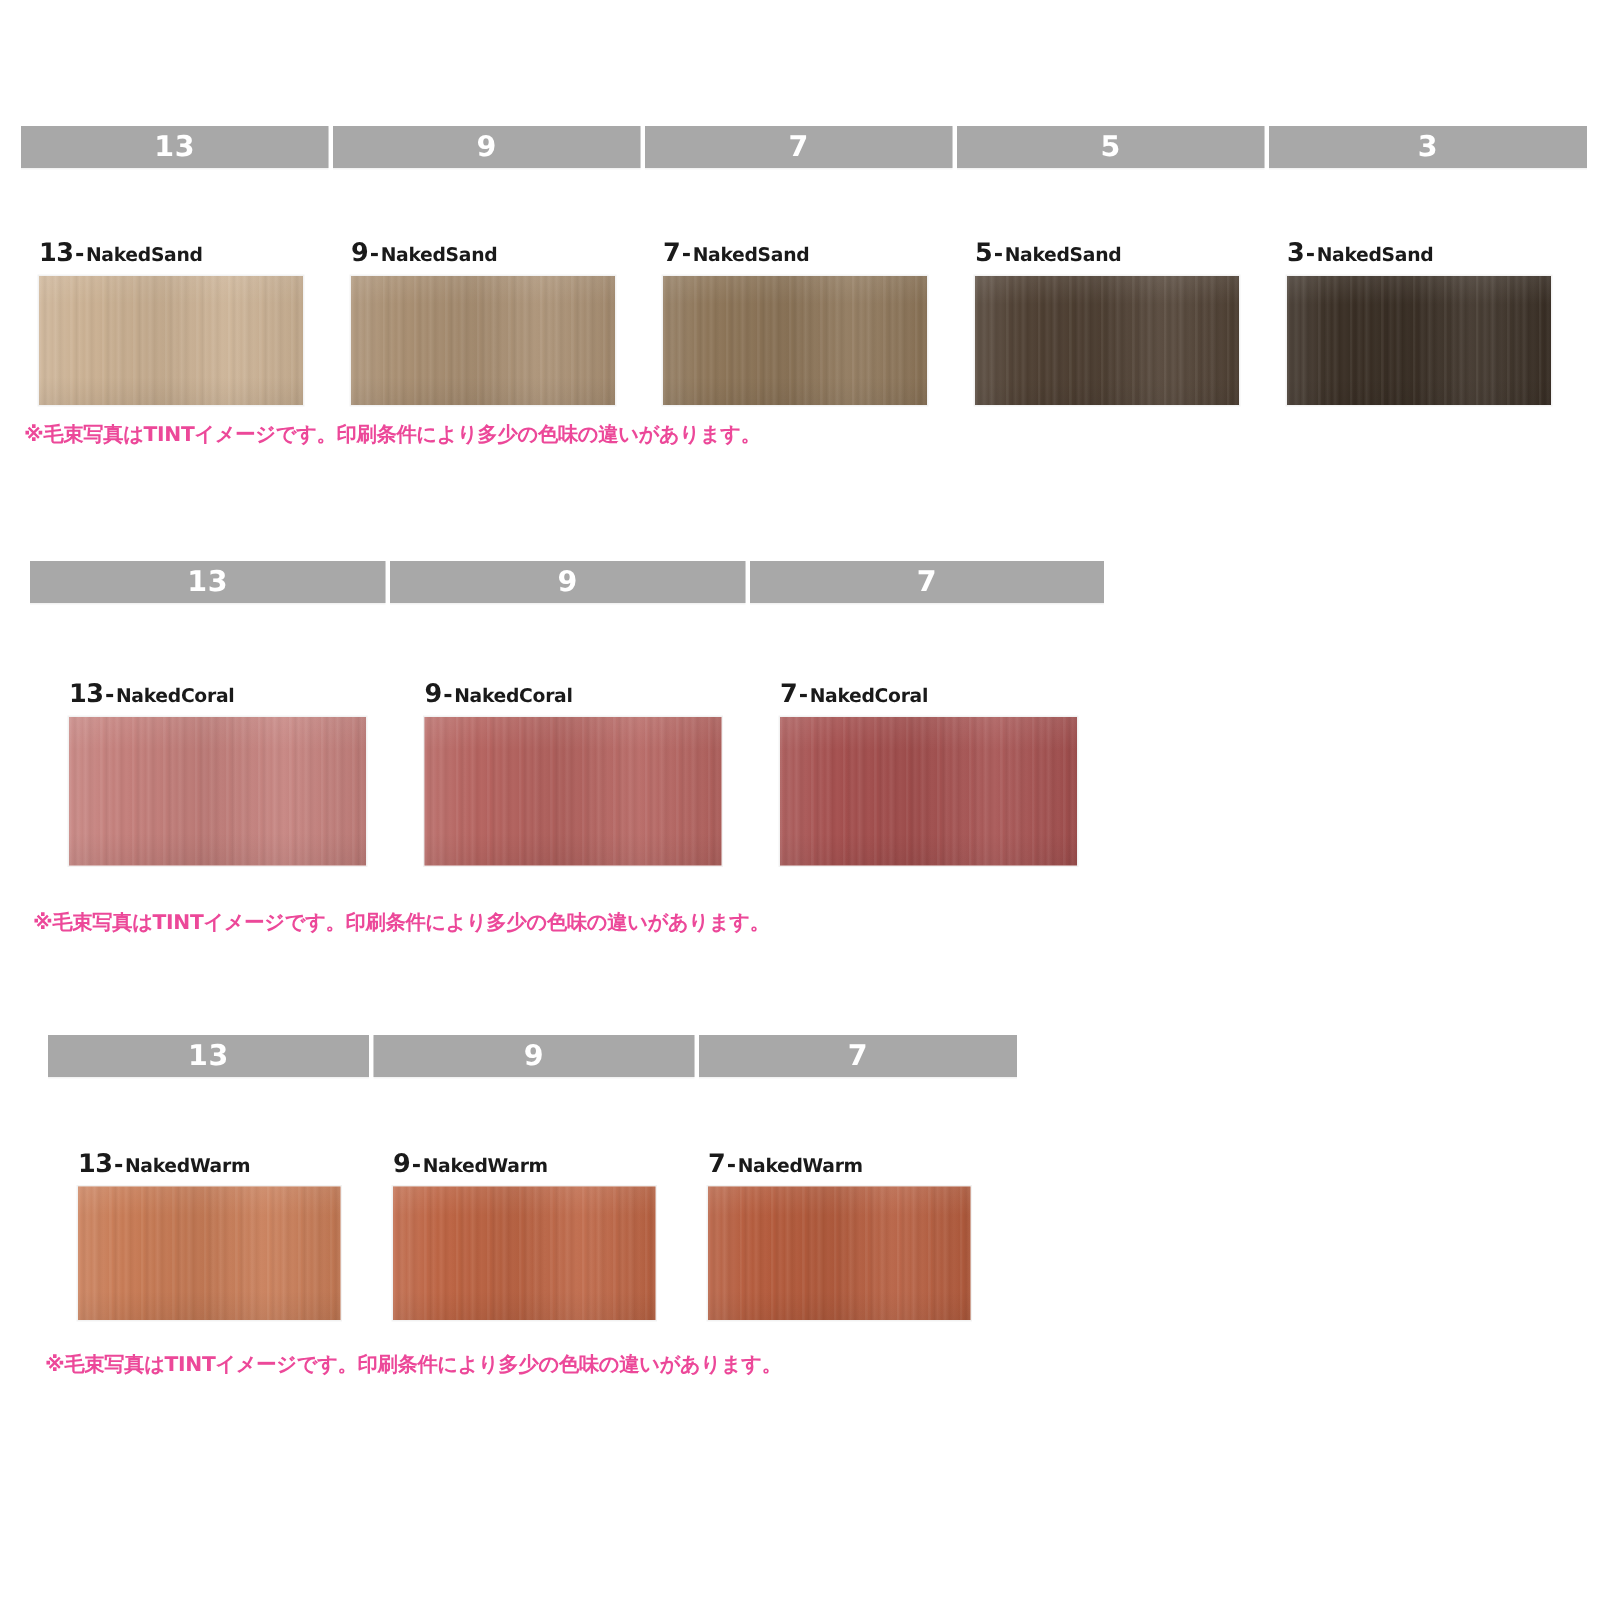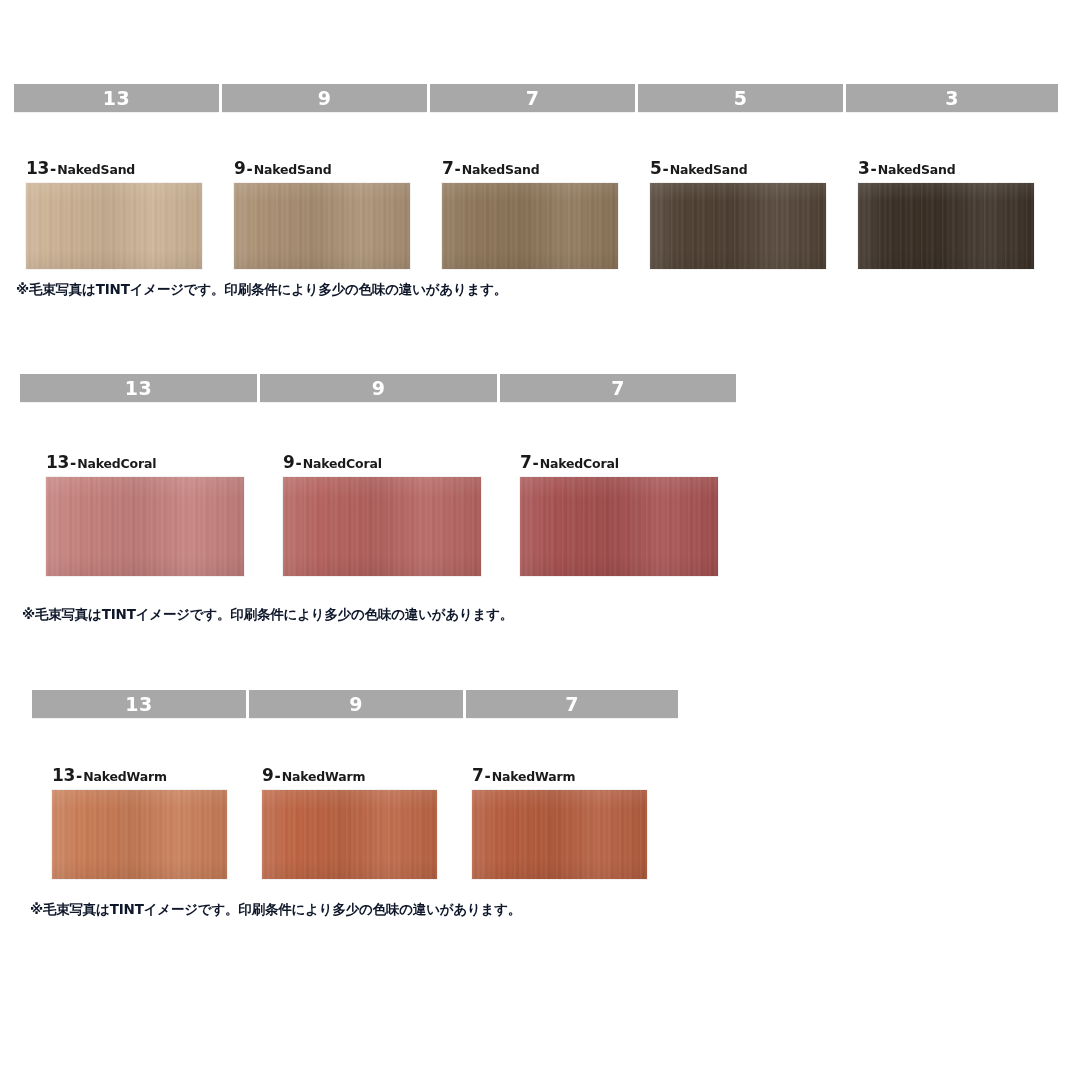--- a/index.html
+++ b/index.html
@@ -125,21 +125,21 @@
         rgba(0,0,0,0.00) 78%,
         rgba(0,0,0,0.06) 100%);
   }
 
   
   .note {
     position: absolute;
     font-family: "DejaVu Sans", sans-serif;
     font-weight: bold;
     font-size: 13.5px;
-    color: #0f172a;
+    color: #ec4899;
     letter-spacing: -0.2px;
     white-space: nowrap;
   }
 </style>
 </head>
 <body>
 
 <div class="page">
 
   <div class="section" style="top:0;">

